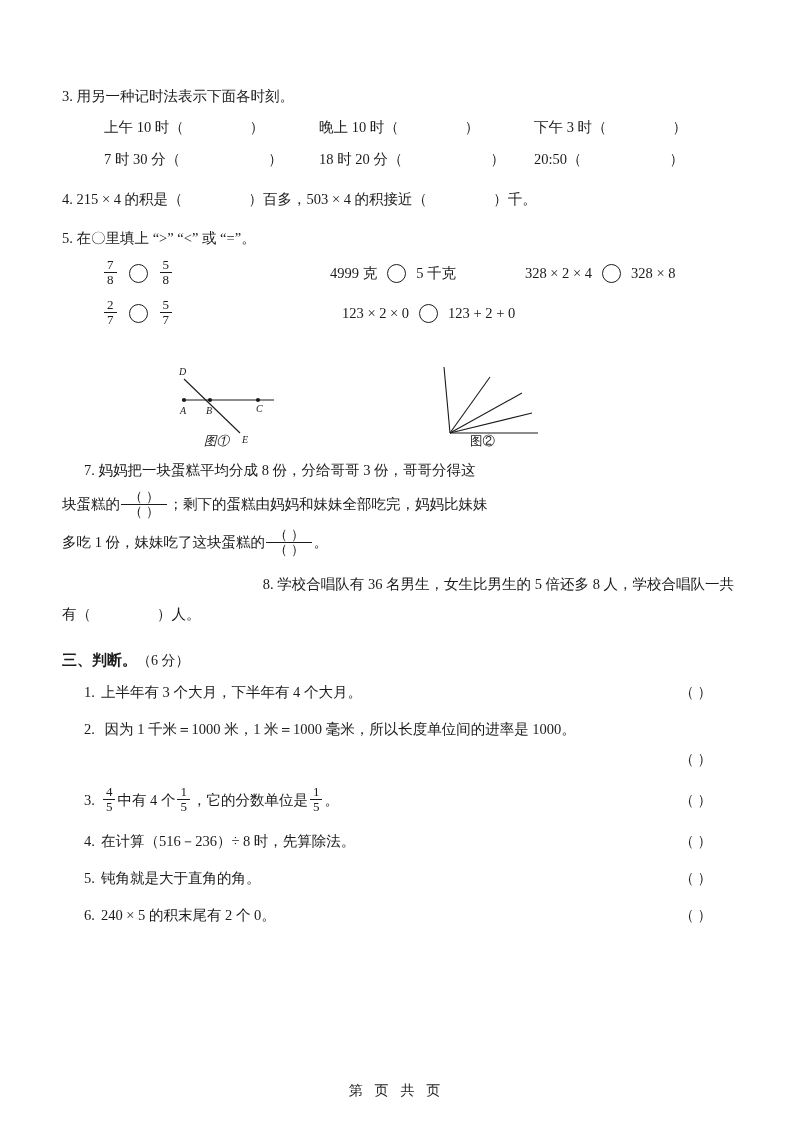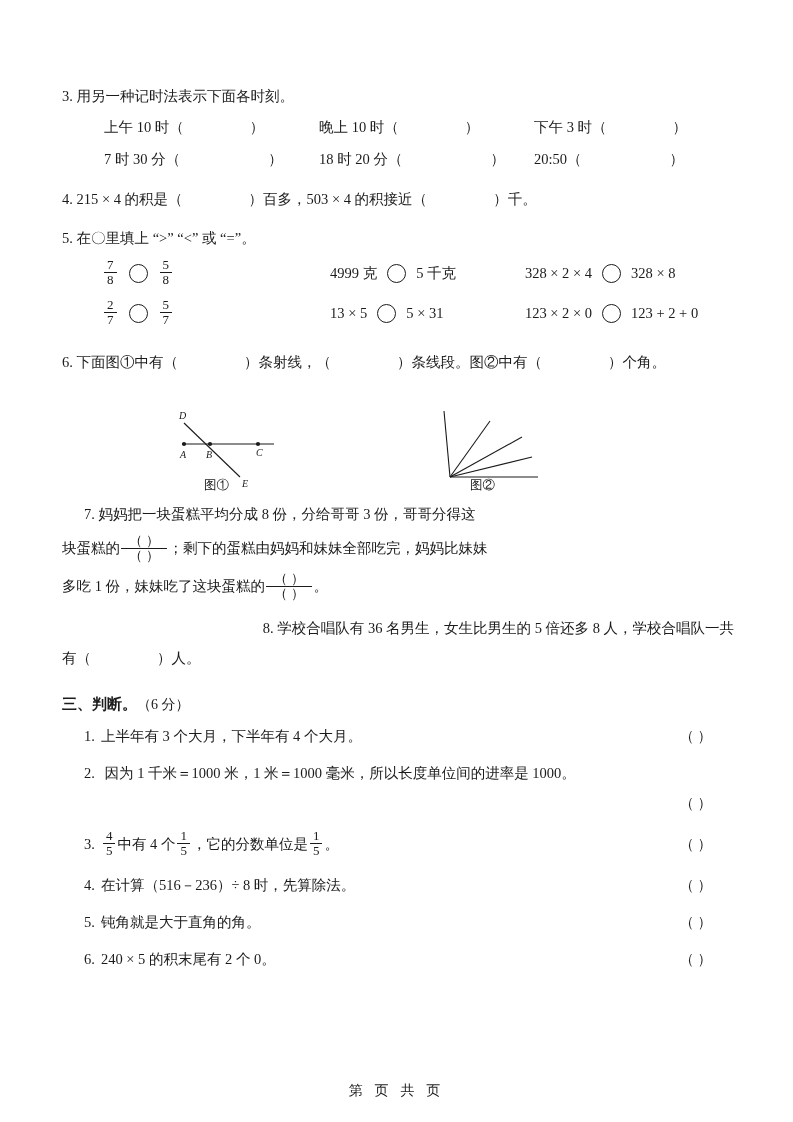--- a/index.html
+++ b/index.html
@@ -213,36 +213,27 @@
         <span class="frac">
           <span class="n">2</span>
           <span class="d">7</span>
         </span>
         <span class="circ"></span>
         <span class="frac">
           <span class="n">5</span>
           <span class="d">7</span>
         </span>
       </div>
-      <div class="cc2">
-        <span>13 × 5</span>
-        <span class="circ"></span>
-        <span>5 × 31</span>
-      </div>
       <div class="cc3">
         <span>123 × 2 × 0</span>
         <span class="circ"></span>
         <span>123 + 2 + 0</span>
       </div>
     </div>
 
-    <div class="line q" style="margin-top:14px;">
-      <span class="num">6.</span>
-      <span>下面图①中有（</span><span class="blank-m"></span><span>）条射线，（</span><span class="blank-m"></span><span>）条线段。图②中有（</span><span class="blank-m"></span><span>）个角。</span>
-    </div>
 
     <div class="figs">
       <svg width="672" height="118" viewBox="0 0 672 118">
 
         <g>
           <line x1="122" y1="42" x2="178" y2="96" stroke="#1b1b1b" stroke-width="1.1"></line>
           <line x1="120" y1="63" x2="212" y2="63" stroke="#1b1b1b" stroke-width="1.1"></line>
           <circle cx="122" cy="63" r="2.1" fill="#1b1b1b"></circle>
           <circle cx="148" cy="63" r="2.1" fill="#1b1b1b"></circle>
           <circle cx="196" cy="63" r="2.1" fill="#1b1b1b"></circle>
@@ -254,21 +245,21 @@
         </g>
 
         <g>
           <line x1="388" y1="96" x2="382" y2="30" stroke="#1b1b1b" stroke-width="1.1"></line>
           <line x1="388" y1="96" x2="428" y2="40" stroke="#1b1b1b" stroke-width="1.1"></line>
           <line x1="388" y1="96" x2="460" y2="56" stroke="#1b1b1b" stroke-width="1.1"></line>
           <line x1="388" y1="96" x2="470" y2="76" stroke="#1b1b1b" stroke-width="1.1"></line>
           <line x1="388" y1="96" x2="476" y2="96" stroke="#1b1b1b" stroke-width="1.1"></line>
         </g>
       </svg>
-      <div class="figcap" style="left:142px; top:96px;">图①</div>
+      <div class="figcap" style="left:142px; top:96px;font-style:italic;">图①</div>
       <div class="figcap" style="left:408px; top:96px;">图②</div>
     </div>
 
     <div class="line" style="padding-left:22px; margin-top:0;">
       <span class="num">7.</span>
       <span>妈妈把一块蛋糕平均分成 8 份，分给哥哥 3 份，哥哥分得这</span>
     </div>
     <div class="line" style="line-height:38px;">
       <span>块蛋糕的</span><span class="fblank"><span class="n">（  ）</span><span class="d">（  ）</span></span><span>；剩下的蛋糕由妈妈和妹妹全部吃完，妈妈比妹妹</span>
     </div>

